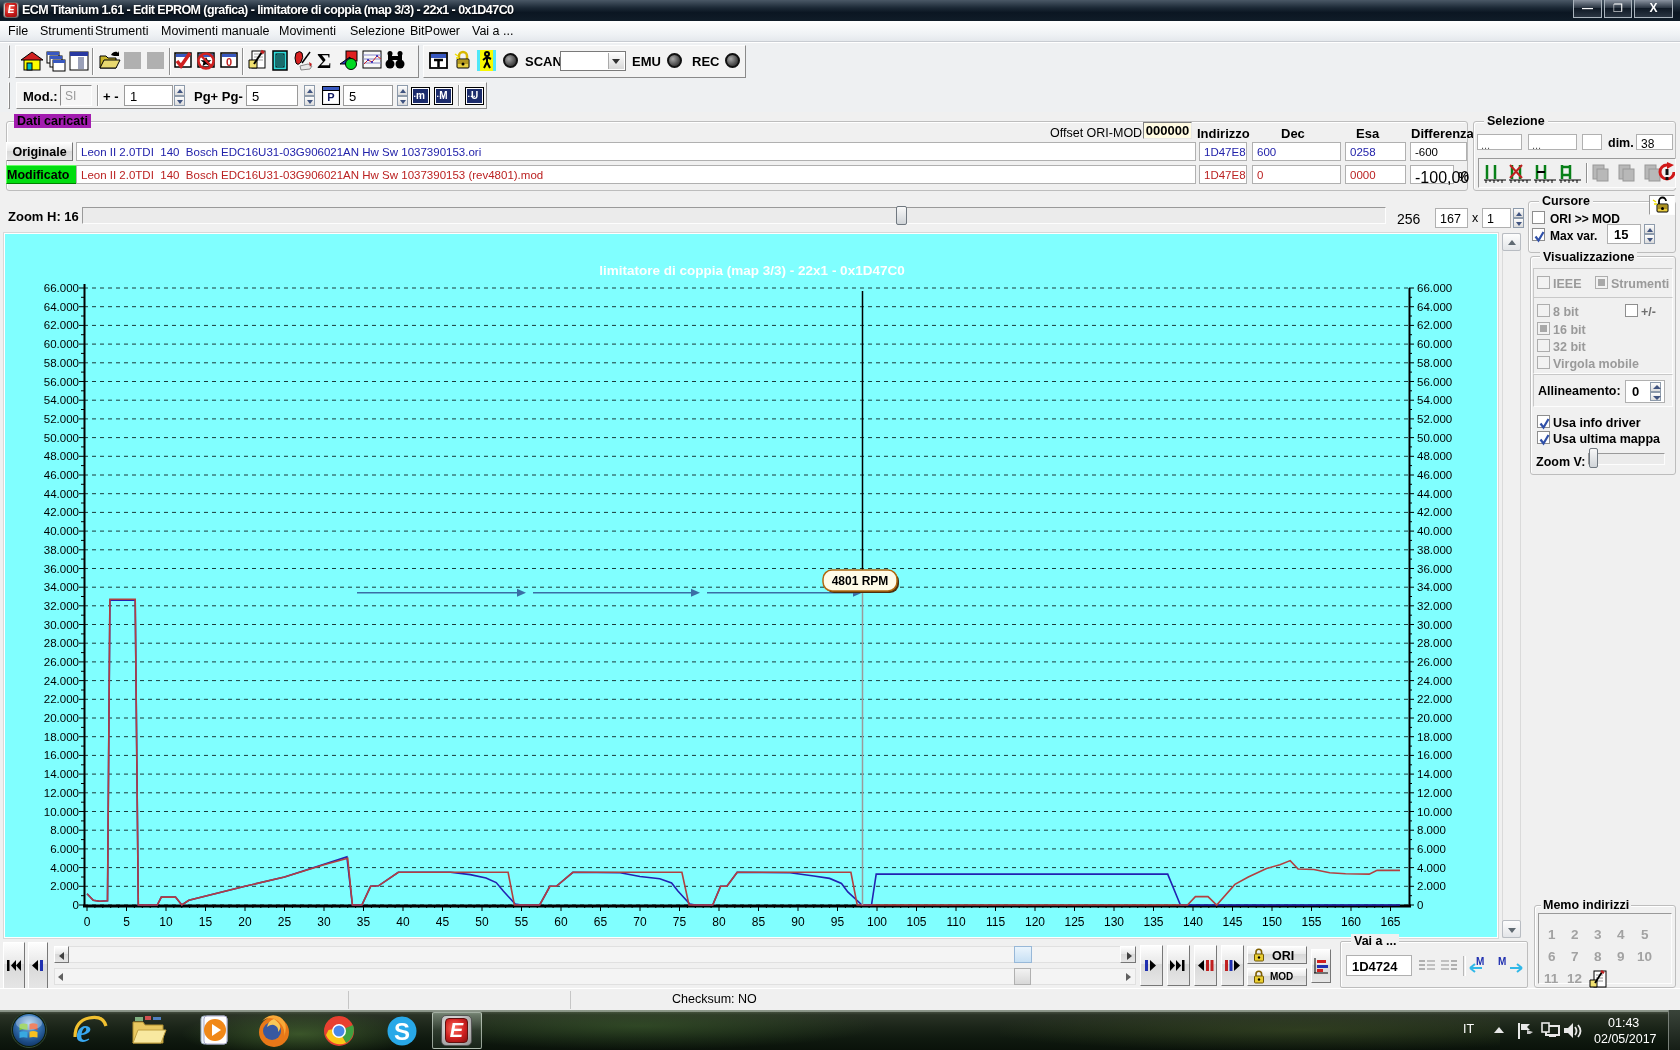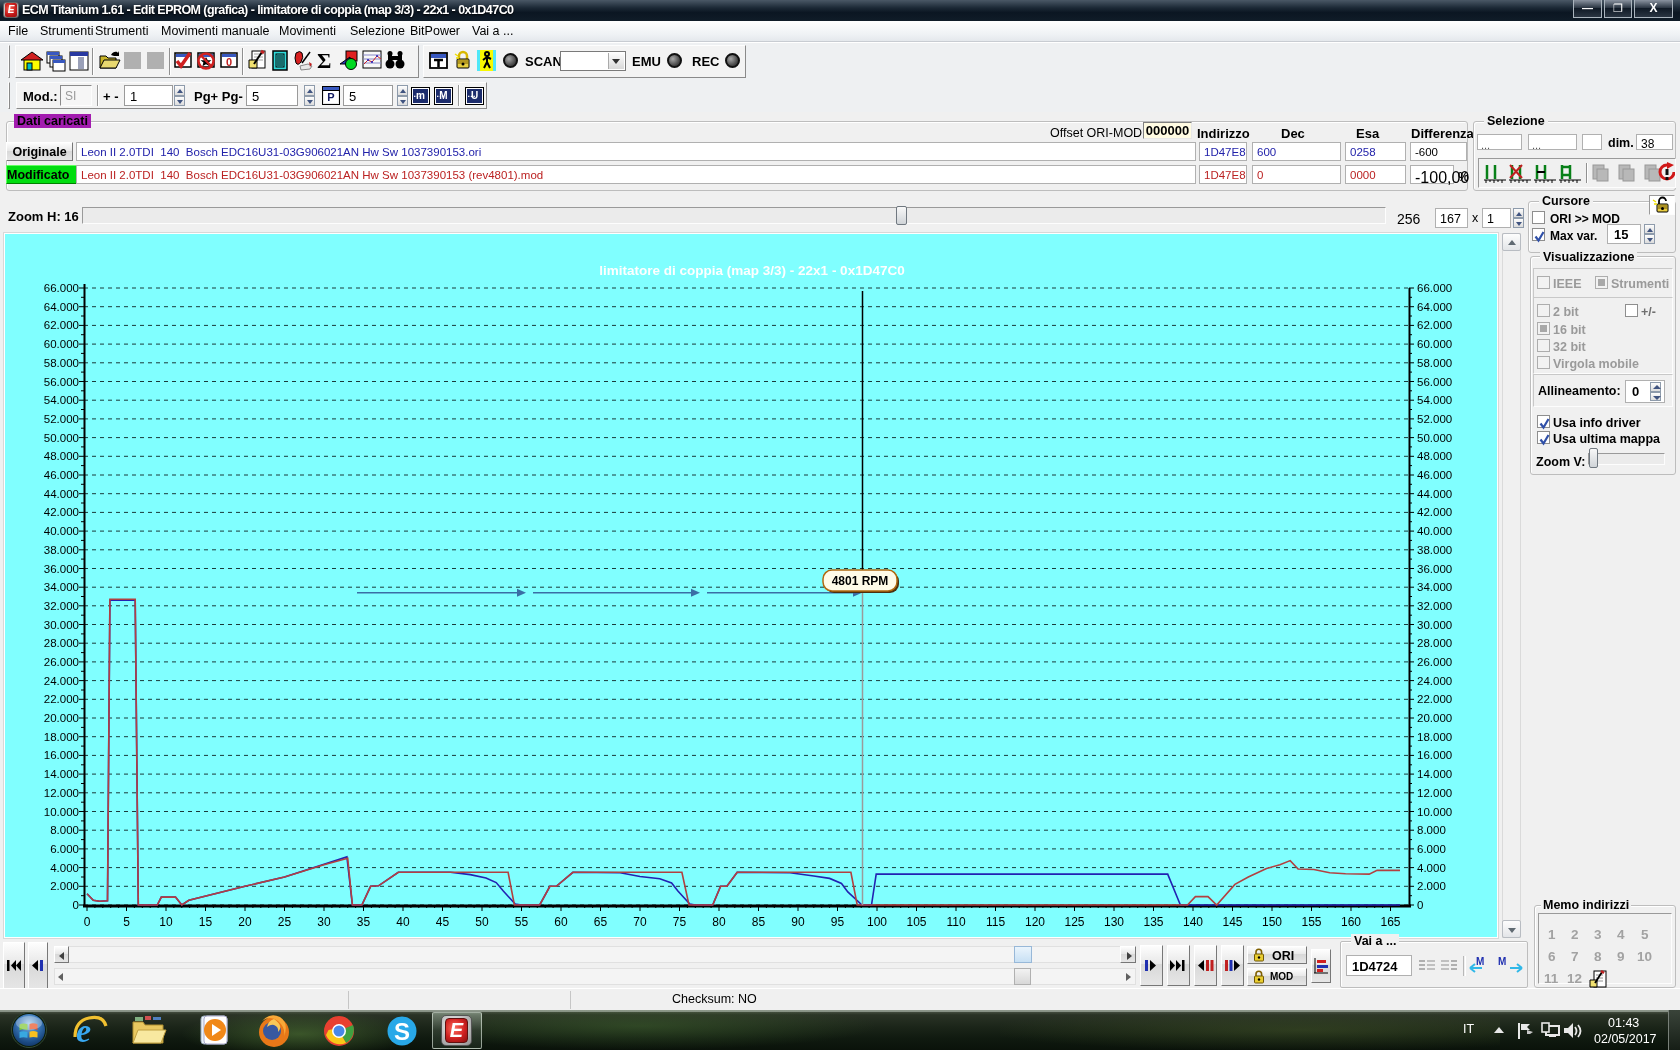--- a/index.html
+++ b/index.html
@@ -839,21 +839,21 @@
   <div class="abs b" style="left:1540px;top:250px;background:#f0f0f0;padding:0 3px;font-size:12.5px">Visualizzazione</div>
   <div class="abs" style="left:1533px;top:268px;width:140px;height:30px;border:1px solid;border-color:#c8c8c8 #fdfdfd #fdfdfd #c8c8c8"></div>
   <div class="ck ckg" style="left:1537px;top:276px"></div>
   <div class="abs b" style="left:1553px;top:277px;font-size:12.5px;color:#9a9a9a">IEEE</div>
   <div class="ck ckg" style="left:1595px;top:276px">
       <span class="ckf"></span>
     </div>
   <div class="abs b" style="left:1611px;top:277px;font-size:12.5px;color:#9a9a9a">Strumenti</div>
   <div class="abs" style="left:1533px;top:297px;width:140px;height:77px;border:1px solid;border-color:#c8c8c8 #fdfdfd #fdfdfd #c8c8c8"></div>
   <div class="ck ckg" style="left:1537px;top:304px"></div>
-  <div class="abs b" style="left:1553px;top:305px;font-size:12.5px;color:#9a9a9a">2 bit</div>
+  <div class="abs b" style="left:1553px;top:305px;font-size:12.5px;color:#9a9a9a">8 bit</div>
   <div class="ck" style="left:1625px;top:304px"></div>
   <div class="abs b" style="left:1641px;top:305px;font-size:12.5px;color:#707070">+/-</div>
   <div class="ck ckg" style="left:1537px;top:322px">
       <span class="ckf"></span>
     </div>
   <div class="abs b" style="left:1553px;top:323px;font-size:12.5px;color:#9a9a9a">16 bit</div>
   <div class="ck ckg" style="left:1537px;top:339px"></div>
   <div class="abs b" style="left:1553px;top:340px;font-size:12.5px;color:#9a9a9a">32 bit</div>
   <div class="ck ckg" style="left:1537px;top:356px"></div>
   <div class="abs b" style="left:1553px;top:357px;font-size:12.5px;color:#9a9a9a">Virgola mobile</div>

